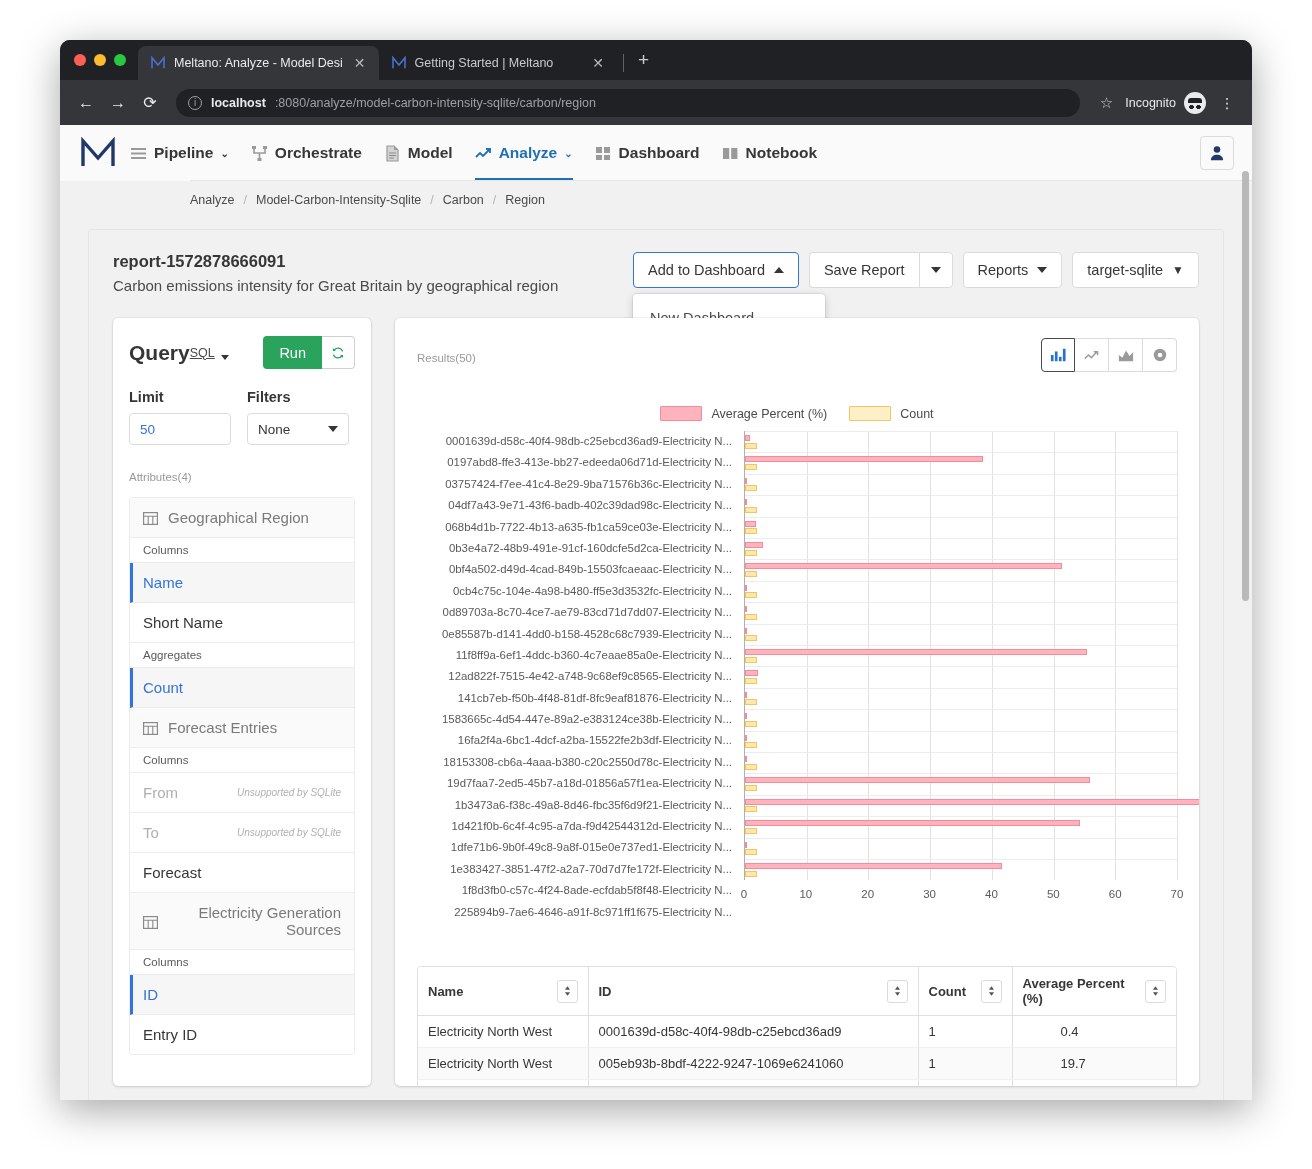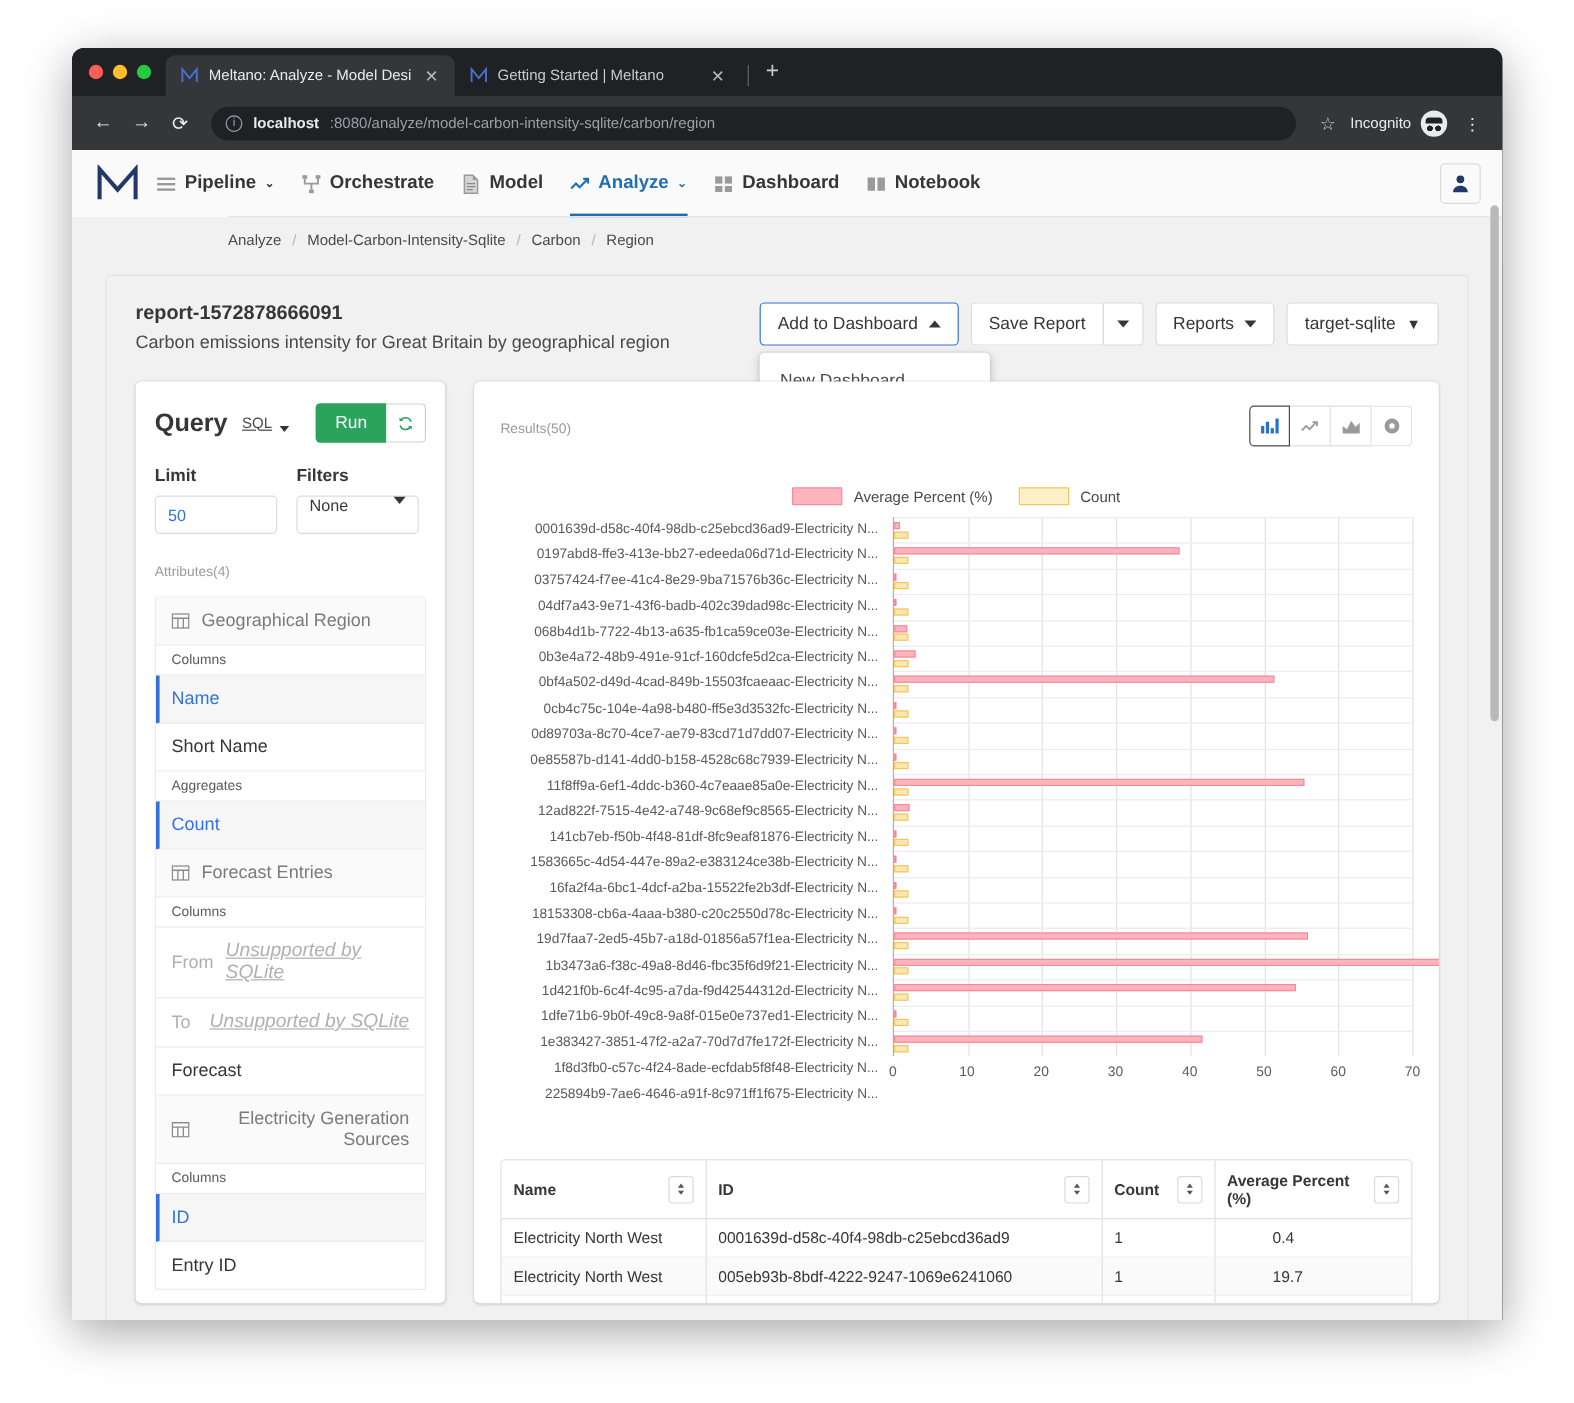--- a/index.html
+++ b/index.html
@@ -119,50 +119,50 @@
   }
   .dropdown-menu .item { padding: 8px 17px; font-size: 14.5px; color: #4a4a4a; }
 
   .panels { display: flex; gap: 24px; margin-top: 22px; }
 
   .query-panel {
     width: 258px; background: #fff; border-radius: 5px;
     box-shadow: 0 1px 3px rgba(10,10,10,.12), 0 0 0 1px rgba(10,10,10,.04);
     padding: 18px 16px 0 16px; height: 768px; overflow: hidden; position: relative;
   }
-  .query-head { display: flex; align-items: center; gap: 12px; }
+  .query-head { display: flex; align-items: center; gap: 0; }
   .query-title { font-size: 21px; font-weight: bold; color: #363636; }
   .sql-toggle { font-size: 12.5px; color: #4a4a4a; display: flex; align-items: flex-end; gap: 6px; }
   .sql-toggle u { text-decoration: underline; }
   .sql-caret { width:0;height:0;border-left:4px solid transparent;border-right:4px solid transparent;border-top:5px solid #363636; }
   .run-group { margin-left: auto; display: flex; }
   .run-btn { background: #2aa35c; color: #fff; font-size: 14.5px; font-weight: normal;
              height: 33px; padding: 0 16px; border-radius: 4px 0 0 4px; display:flex; align-items:center;}
   .refresh-btn { width: 33px; height: 33px; border: 1px solid #d0d0d0; border-left: none;
                  border-radius: 0 4px 4px 0; background:#fff; display:flex; align-items:center; justify-content:center; }
 
   .lf-row { display: flex; gap: 16px; margin-top: 20px; }
   .field-label { font-size: 14.5px; font-weight: bold; color: #363636; margin-bottom: 8px; }
   .limit-input { width: 102px; height: 32px; border: 1px solid #dbdbdb; border-radius: 4px;
                  padding: 0 10px; font-size: 13.5px; color: #3273dc; background:#fff; display:flex; align-items:center;}
   .filters-select { width: 102px; height: 32px; border: 1px solid #dbdbdb; border-radius: 4px;
                     padding: 0 10px; font-size: 13.5px; color: #363636; background:#fff;
-                    display:flex; justify-content: space-between;}
+                    display:flex; align-items:center; justify-content: space-between;}
 
   .attr-head { margin-top: 22px; font-size: 16px; font-weight: bold; color: #363636; }
   .attr-head span { font-size: 11.5px; color: #9a9a9a; font-weight: normal; }
   .attr-list { margin-top: 12px; border: 1px solid #ececec; border-radius: 3px; }
   .attr-row { border-bottom: 1px solid #ececec; padding: 11px 13px; font-size: 15px; color:#363636;
               display: flex; align-items: center; gap: 10px; position: relative; }
   .attr-row:last-child { border-bottom: none; }
   .attr-row.table-row { background: #fafafa; color: #7a7a7a; text-align: right; }
   .attr-row.sub-label { background:#fff; font-size: 11.5px; color: #5a5a5a; padding: 6px 13px; }
   .attr-row.selected { background: #f6f6f6; color: #3273dc; border-left: 3px solid #3273dc; padding-left: 10px; }
   .attr-row.disabled { color: #b0b0b0; justify-content: space-between; }
-  .attr-row .unsupported { font-size: 16px; font-style: italic; color: #b0b0b0; text-decoration: underline; }
+  .attr-row .unsupported { font-size: 10px; font-style: italic; color: #b0b0b0; }
   .tbl-icon { width: 15px; height: 13px; flex: none; }
 
   .results-panel {
     flex: 1; background: #fff; border-radius: 5px;
     box-shadow: 0 1px 3px rgba(10,10,10,.12), 0 0 0 1px rgba(10,10,10,.04);
     padding: 20px 22px; height: 768px; overflow: hidden; position: relative;
   }
   .results-head { display: flex; align-items: center; justify-content: space-between; }
   .results-title { font-size: 21px; font-weight: bold; color: #363636; }
   .results-title span { font-size: 11.5px; color: #9a9a9a; font-weight: normal; }

